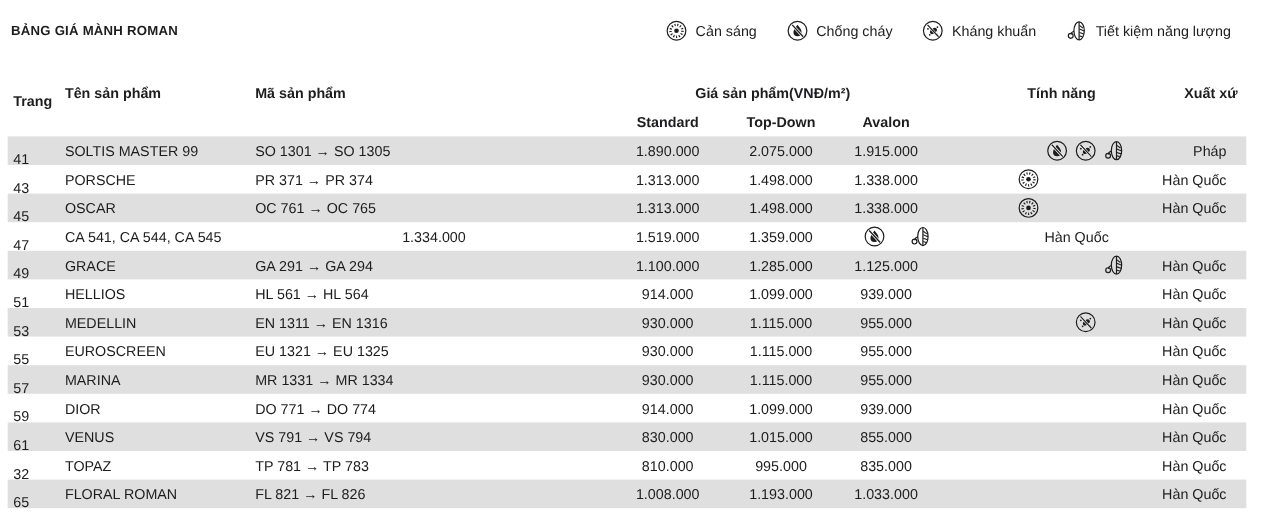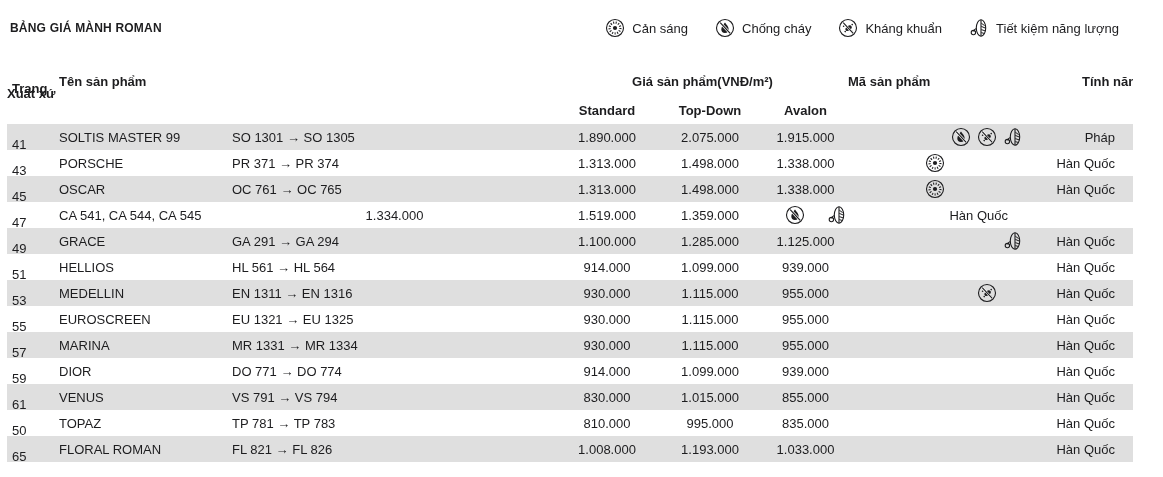--- a/index.html
+++ b/index.html
@@ -110,22 +110,22 @@
           </svg>
         <span>Tiết kiệm năng lượng</span>
       </span>
     </div>
   </div>
 
   <div class="table">
     <div class="grid-row hrowA">
       <div class="c page">Trang</div>
       <div class="c">Tên sản phẩm</div>
+      <div class="c">Mã sản phẩm</div>
       <div class="c price-group">Giá sản phẩm(VNĐ/m²)</div>
-      <div class="c">Mã sản phẩm</div>
       <div class="c feats-h">Tính năng</div>
       <div class="c origin-h">Xuất xứ</div>
     </div>
     <div class="grid-row hrowB">
       <div class="c"></div>
         <div class="c"></div>
         <div class="c"></div>
       <div class="c num">Standard</div>
       <div class="c num">Top-Down</div>
       <div class="c num">Avalon</div>
@@ -338,21 +338,21 @@
     <div class="c feats">
       <span class="slot s-light"></span>
       <span class="slot s-fire"></span>
       <span class="slot s-bacteria"></span>
       <span class="slot s-energy"></span>
     </div>
     <div class="c origin">Hàn Quốc</div>
   </div>
 
   <div class="grid-row data-row">
-    <div class="c page">50</div>
+    <div class="c page">32</div>
     <div class="c name">TOPAZ</div>
     <div class="c code">TP 781 → TP 783</div>
     <div class="c num std">810.000</div>
     <div class="c num tdn">995.000</div>
     <div class="c num av">835.000</div>
     <div class="c feats">
       <span class="slot s-light"></span>
       <span class="slot s-fire"></span>
       <span class="slot s-bacteria"></span>
       <span class="slot s-energy"></span>

